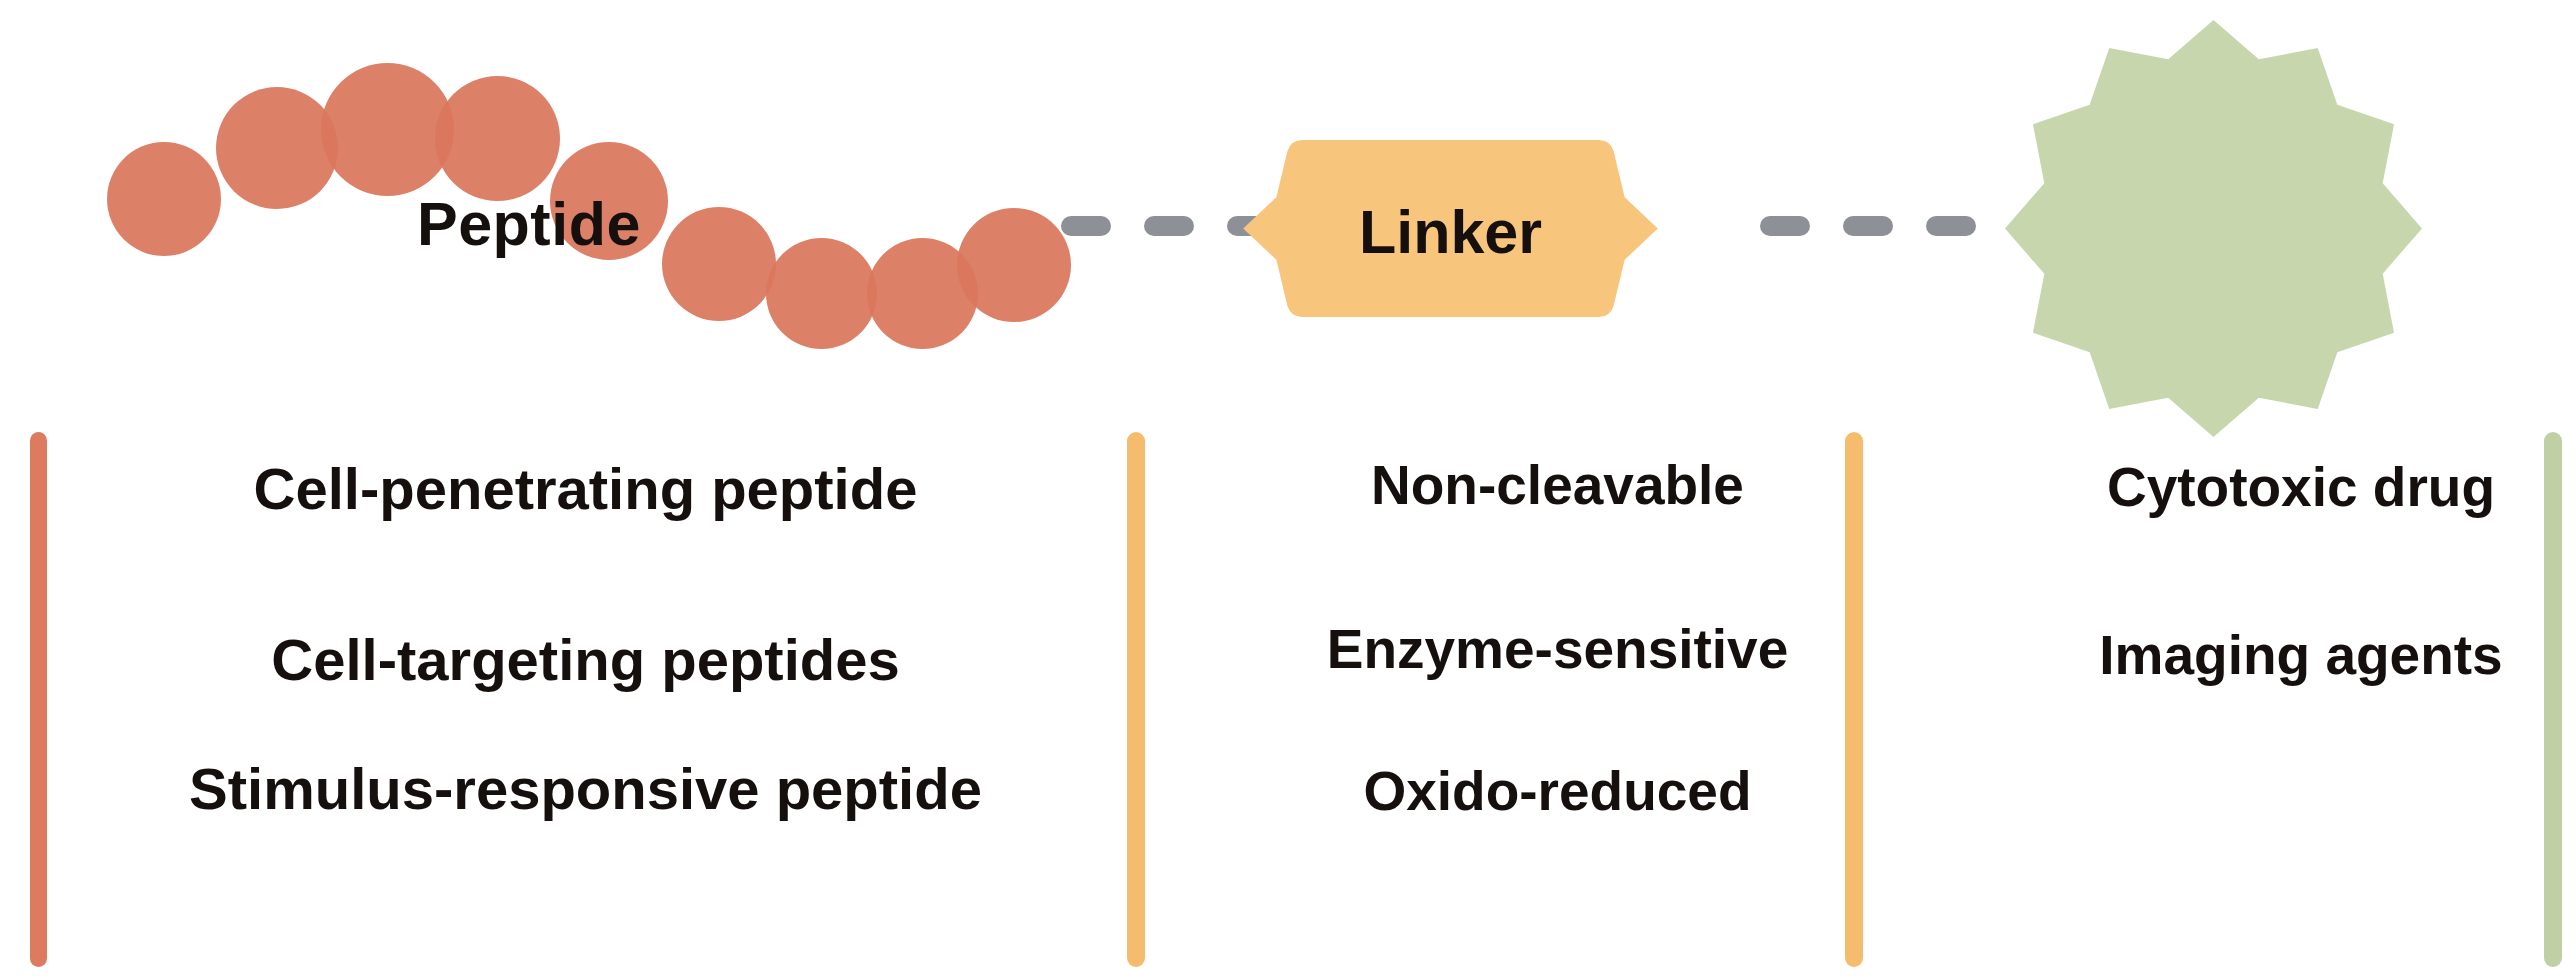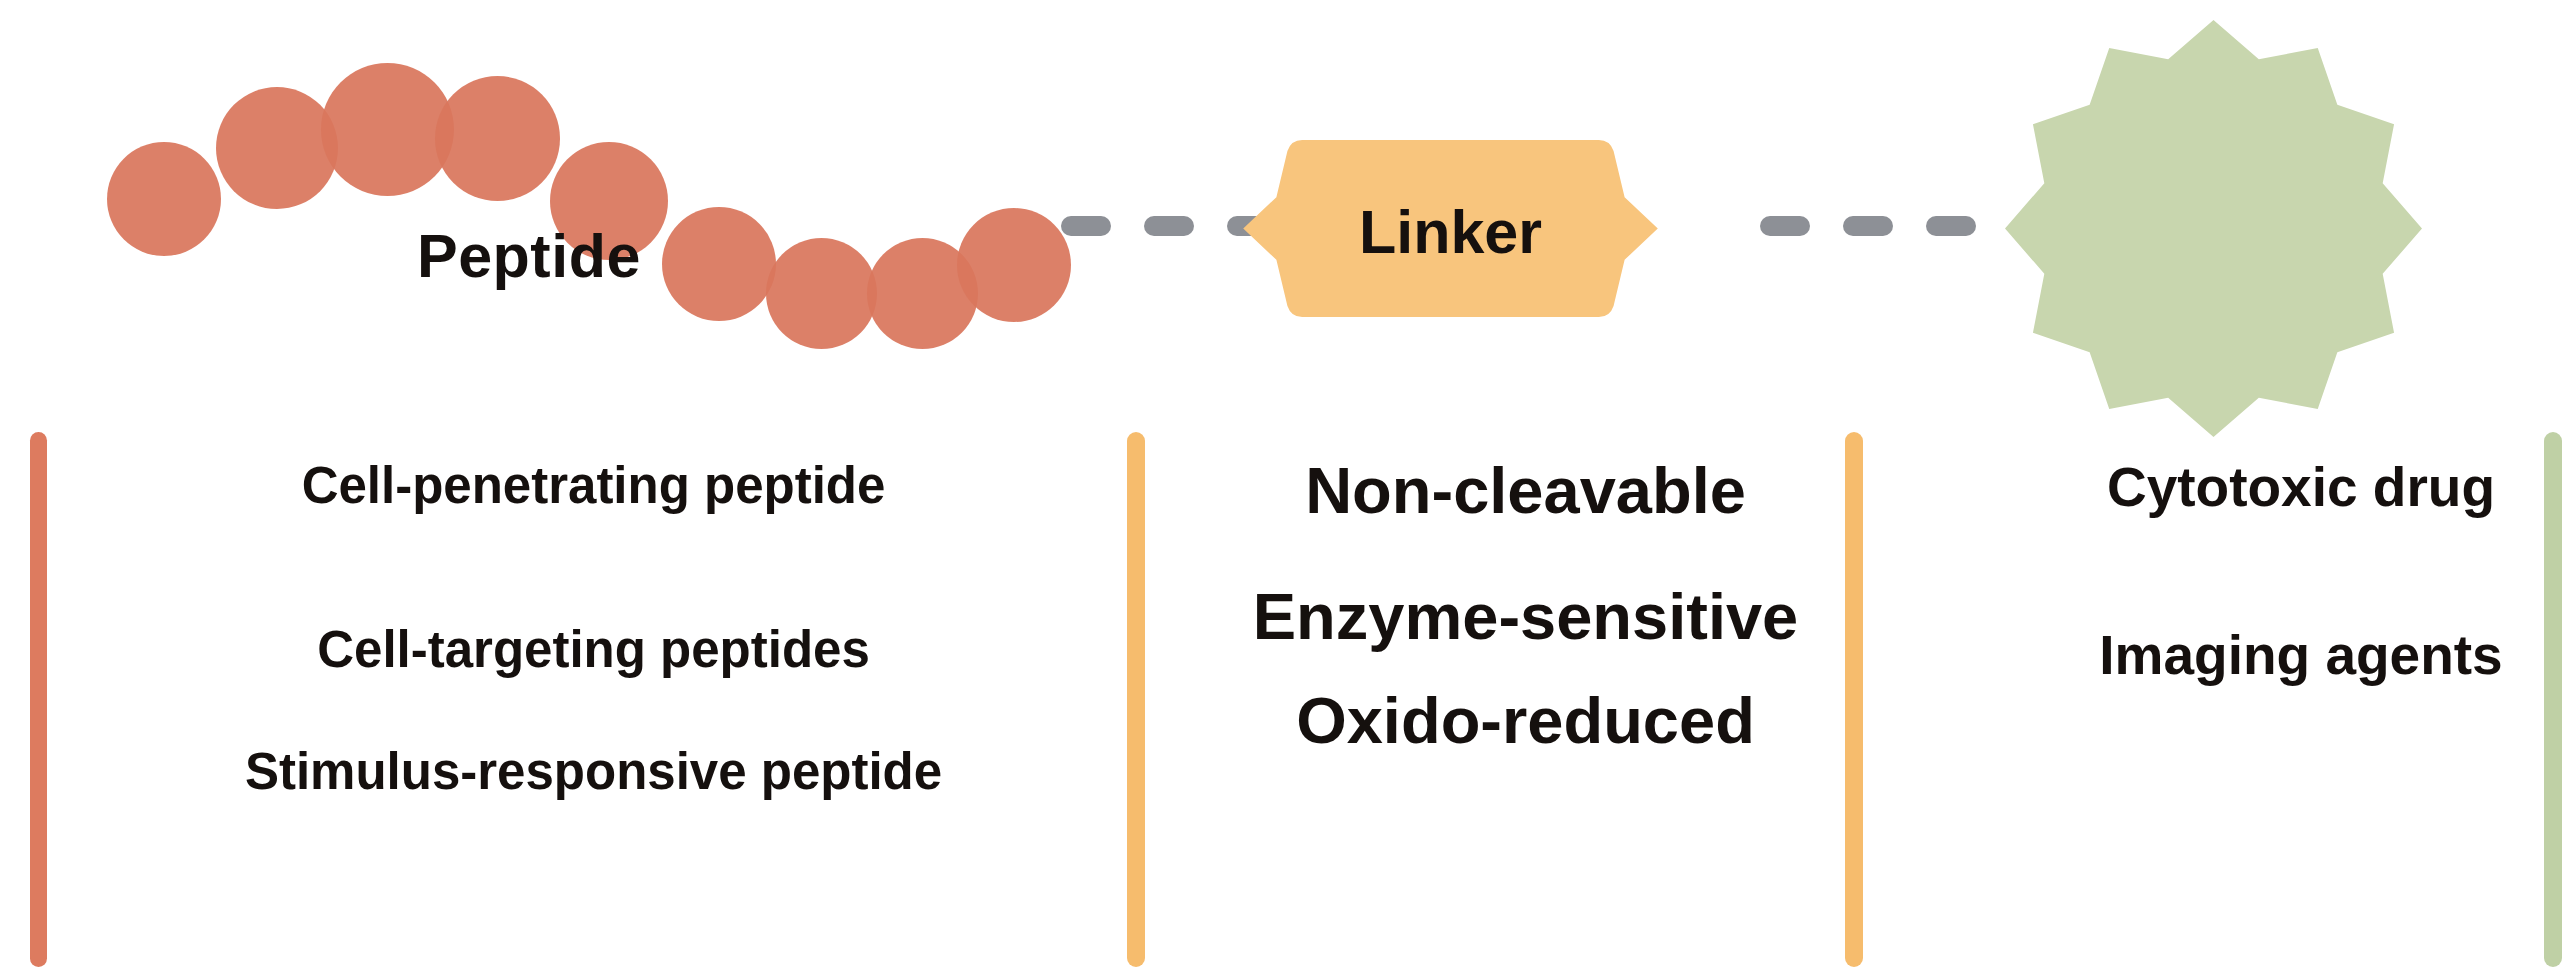--- a/index.html
+++ b/index.html
@@ -26,21 +26,21 @@
   .bead {
     position: absolute;
     background: #d9765c;
     border-radius: 50%;
     opacity: .93;
   }
 
   #peptide-label {
     position: absolute;
     left: 417px;
-    top: 221px;
+    top: 189px;
     font-size: 61px;
     font-weight: bold;
     color: #15100e;
     letter-spacing: 0.5px;
     white-space: nowrap;
   }
 
   .dash-group { position: absolute; display: flex; align-items: center; }
   .dash {
     width: 50px;
@@ -106,22 +106,22 @@
 
   .col {
     position: absolute;
     top: 0;
     display: flex;
     flex-direction: column;
     align-items: center;
     color: #15100e;
     font-weight: bold;
   }
-  #col-peptide { left: 63px;   width: 1061px; font-size: 51px; }
-  #col-linker  { left: 1184px; width: 683px;  font-size: 65px; }
+  #col-peptide { left: 55px;   width: 1061px; font-size: 58px; }
+  #col-linker  { left: 1216px; width: 683px;  font-size: 55px; gap: 48px; }
   #col-payload { left: 1967px; width: 668px;  font-size: 55px; }
 
   .col .item { white-space: nowrap; line-height: 1.0; }
 
   
   #col-peptide .item:nth-child(1) { margin-top: 28px; }
   #col-peptide .item:nth-child(2) { margin-top: 113px; }
   #col-peptide .item:nth-child(3) { margin-top: 71px; }
 
   #col-linker .item:nth-child(1) { margin-top: 26px; }

